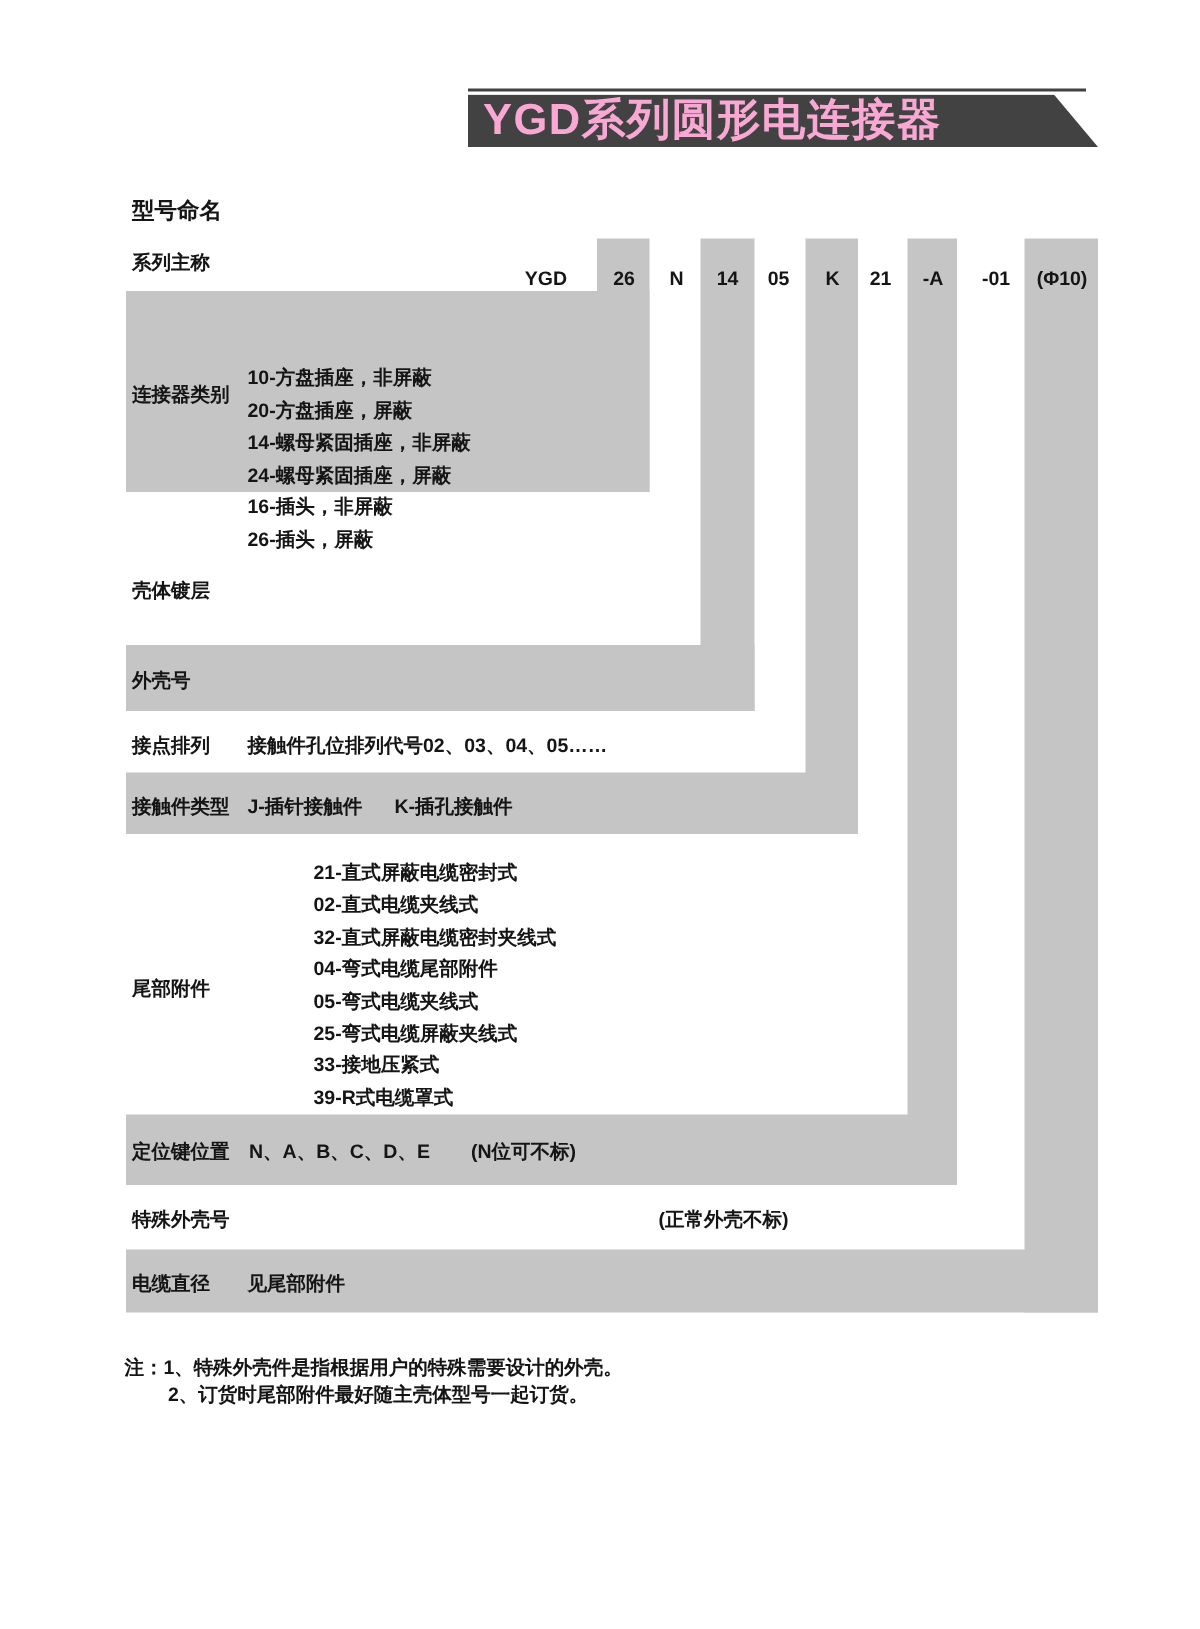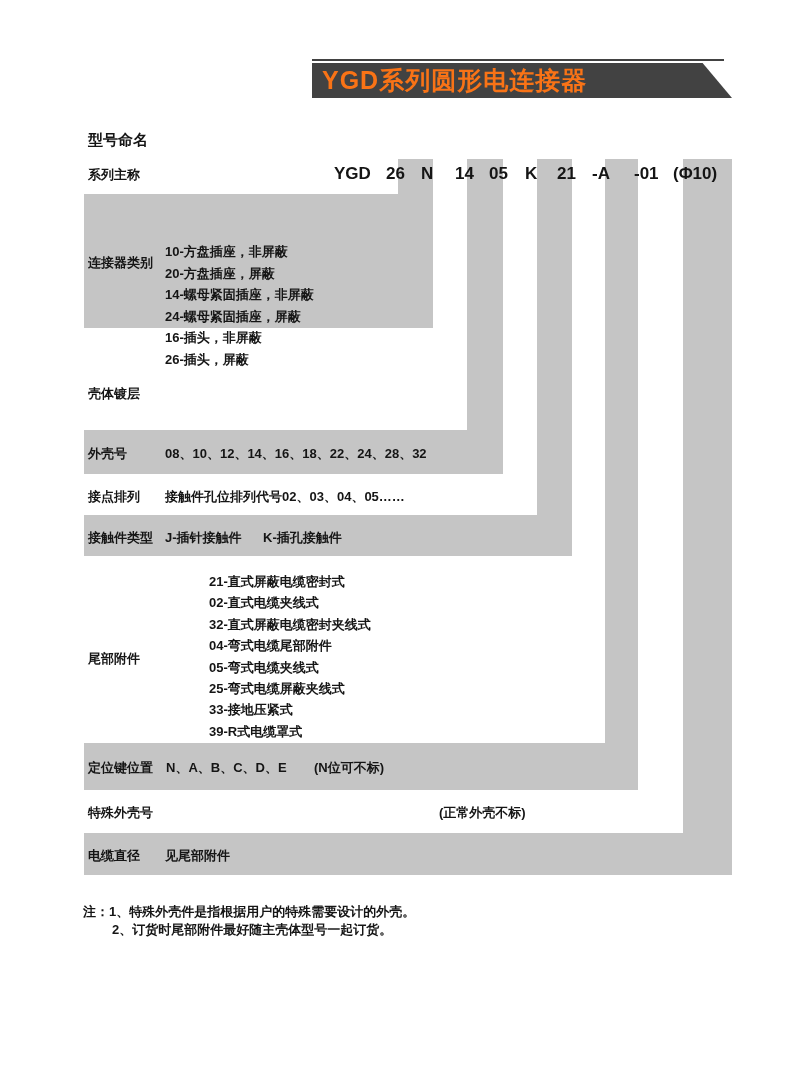--- a/index.html
+++ b/index.html
@@ -9,25 +9,25 @@
     overflow:hidden;
   }
   .gray { position:absolute; background:#c5c5c5; }
   .banner-line { position:absolute; left:312px; top:59px; width:412px; height:2px; background:#424242; }
   .banner {
     position:absolute; left:312px; top:63px; width:420px; height:35px; background:#424242;
     clip-path: polygon(0 0, 93% 0, 100% 100%, 0 100%);
   }
   .banner-title {
     position:absolute; left:10px; top:0; height:35px; line-height:35px;
-    color:#f97316; font-size:25px; letter-spacing:1px; white-space:nowrap;
+    color:#f9a8d4; font-size:29px; letter-spacing:1px; white-space:nowrap;
   }
   .heading { position:absolute; left:88px; top:131px; font-size:15px; }
   .row-label { position:absolute; left:88px; font-size:13px; white-space:nowrap; }
-  .code { position:absolute; top:166px; height:16px; line-height:16px; font-size:17px; }
+  .code { position:absolute; top:178px; height:16px; line-height:16px; font-size:13px; text-align:center; }
   .items { position:absolute; font-size:13px; white-space:nowrap; }
   .items div { white-space:nowrap; }
   .note { position:absolute; font-size:13px; line-height:15px; white-space:nowrap; }
   .sub2 { position:absolute; top:0; white-space:nowrap; }
 </style>
 </head>
 <body>
 
 <div class="page">
 
@@ -69,23 +69,20 @@
     <div>20-方盘插座，屏蔽</div>
     <div>14-螺母紧固插座，非屏蔽</div>
     <div>24-螺母紧固插座，屏蔽</div>
     <div>16-插头，非屏蔽</div>
     <div>26-插头，屏蔽</div>
   </div>
 
   <div class="row-label" style="top:385px;">壳体镀层</div>
 
   <div class="row-label" style="top:445px;">外壳号</div>
-  <div class="items" style="left:165px; top:445px;">
-    <div>08、10、12、14、16、18、22、24、28、32</div>
-  </div>
 
   <div class="row-label" style="top:488px;">接点排列</div>
   <div class="items" style="left:165px; top:488px;">
     <div>接触件孔位排列代号02、03、04、05……</div>
   </div>
 
   <div class="row-label" style="top:529px;">接触件类型</div>
   <div class="items" style="left:165px; top:529px; width:300px;">
     <span>J-插针接触件</span>
     <span class="sub2" style="left:98px;">K-插孔接触件</span>

